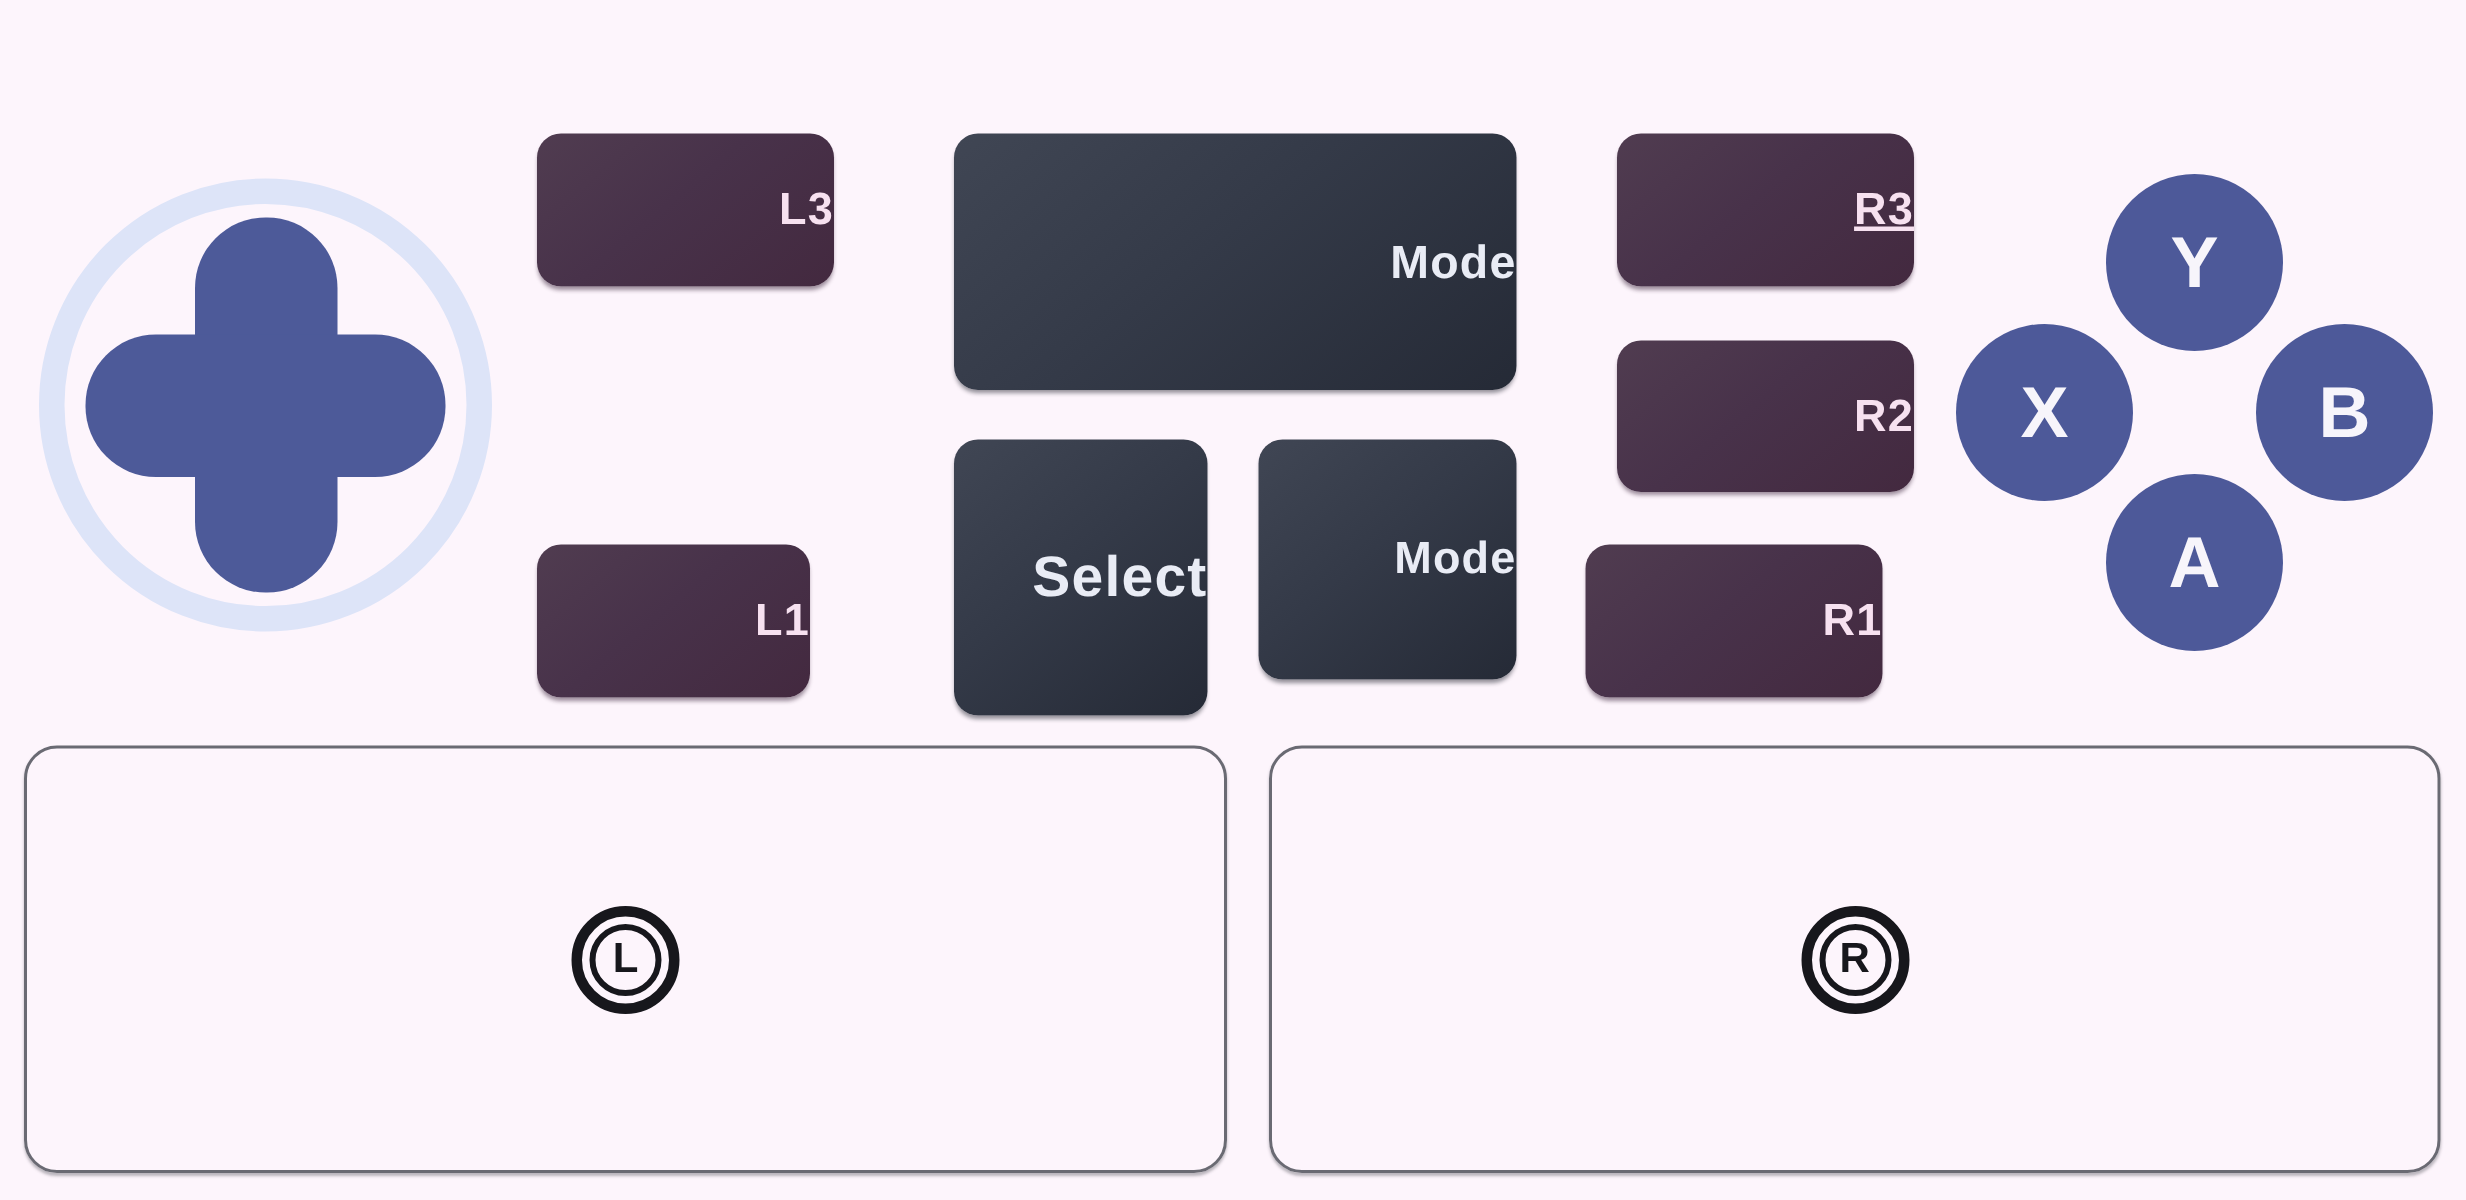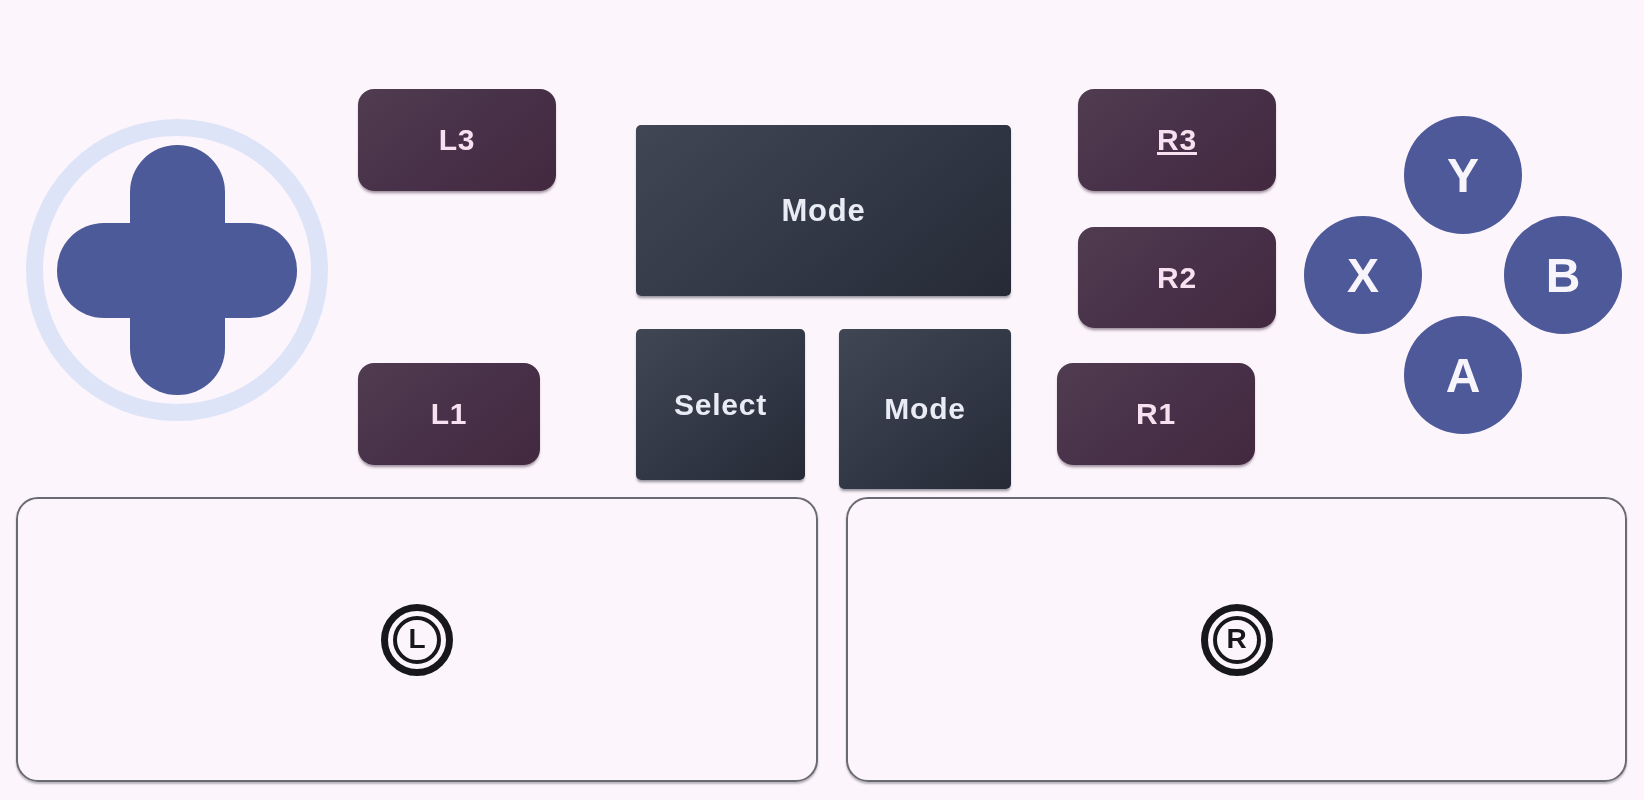--- a/index.html
+++ b/index.html
@@ -10,40 +10,39 @@
     position: relative;
     overflow: hidden;
   }
   .stage { position: absolute; inset: 0; }
 
   
   .btn {
     position: absolute;
     border: none;
     margin: 0; padding: 0;
-    display: flex; align-items: center; justify-content: center;
+    display: flex; align-items: center; justify-content: flex-end;
     font-family: "Liberation Sans", sans-serif;
     font-weight: 700;
     letter-spacing: 0.8px;
     cursor: pointer;
   }
   .plum {
     background: linear-gradient(140deg, #503c50 0%, #48324a 45%, #43293f 100%);
     color: #f7e1f0;
     border-radius: 16px;
     font-size: 30px;
     box-shadow: 0 3px 3px -1px rgba(35, 12, 35, 0.45);
   }
   .slate {
     background: linear-gradient(140deg, #404654 0%, #343a48 45%, #252a36 100%);
     color: #e9ecf5;
-    border-radius: 5px;
+    border-radius: 16px;
     font-size: 31px;
     box-shadow: 0 3px 3px -1px rgba(15, 18, 28, 0.45);
-    margin-top: 36px;
   }
   .face {
     position: absolute;
     width: 118px; height: 118px;
     border-radius: 50%;
     border: none; margin: 0; padding: 0;
     background: #4d5999;
     color: #f7f5fb;
     font-family: "Liberation Sans", sans-serif;
     font-size: 48px; font-weight: 700;
@@ -51,21 +50,21 @@
     cursor: pointer;
   }
 
   
   #btn-l3 { left: 358px; top: 89px;  width: 198px; height: 102px; }
   #btn-l2 { left: 358px; top: 227px; width: 198px; height: 101px; }
   #btn-l1 { left: 358px; top: 363px; width: 182px; height: 102px; }
 
   
   #btn-mode   { left: 636px; top: 89px;  width: 375px; height: 171px; }
-  #btn-select { left: 636px; top: 293px; width: 169px; height: 151px; font-size: 30px; }
+  #btn-select { left: 636px; top: 293px; width: 169px; height: 184px; font-size: 38px; }
   #btn-start  { left: 839px; top: 293px; width: 172px; height: 160px; font-size: 30px; }
 
   
   #btn-r3 { left: 1078px; top: 89px;  width: 198px; height: 102px; text-decoration: underline; }
   #btn-r2 { left: 1078px; top: 227px; width: 198px; height: 101px; }
   #btn-r1 { left: 1057px; top: 363px; width: 198px; height: 102px; }
 
   
   #btn-y { left: 1404px; top: 116px; }
   #btn-x { left: 1304px; top: 216px; }

